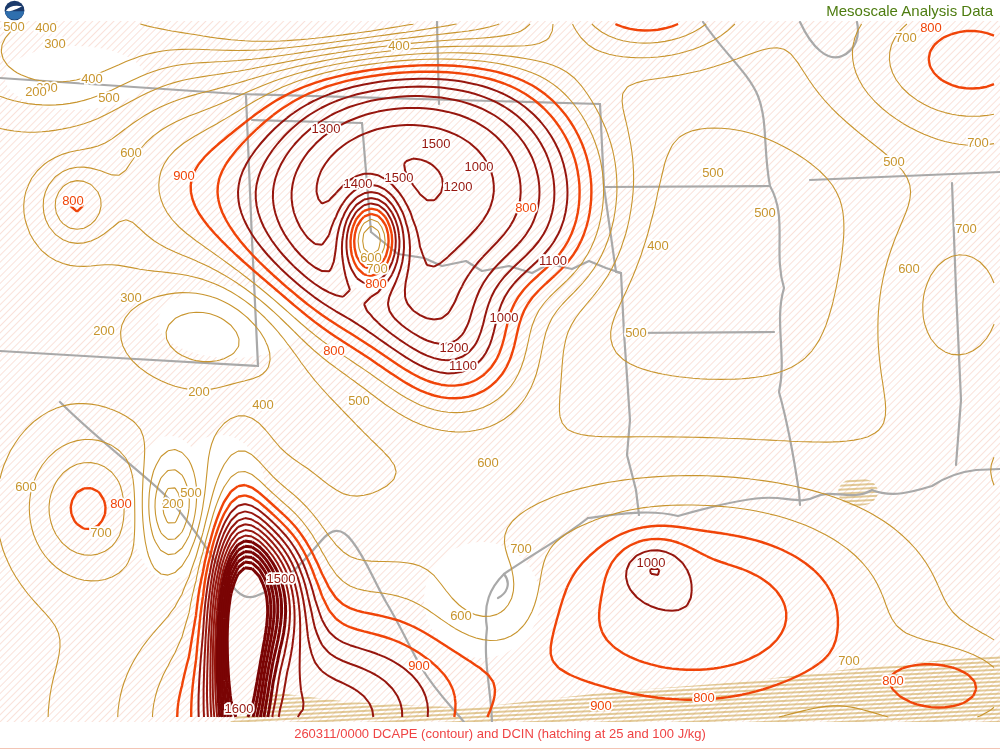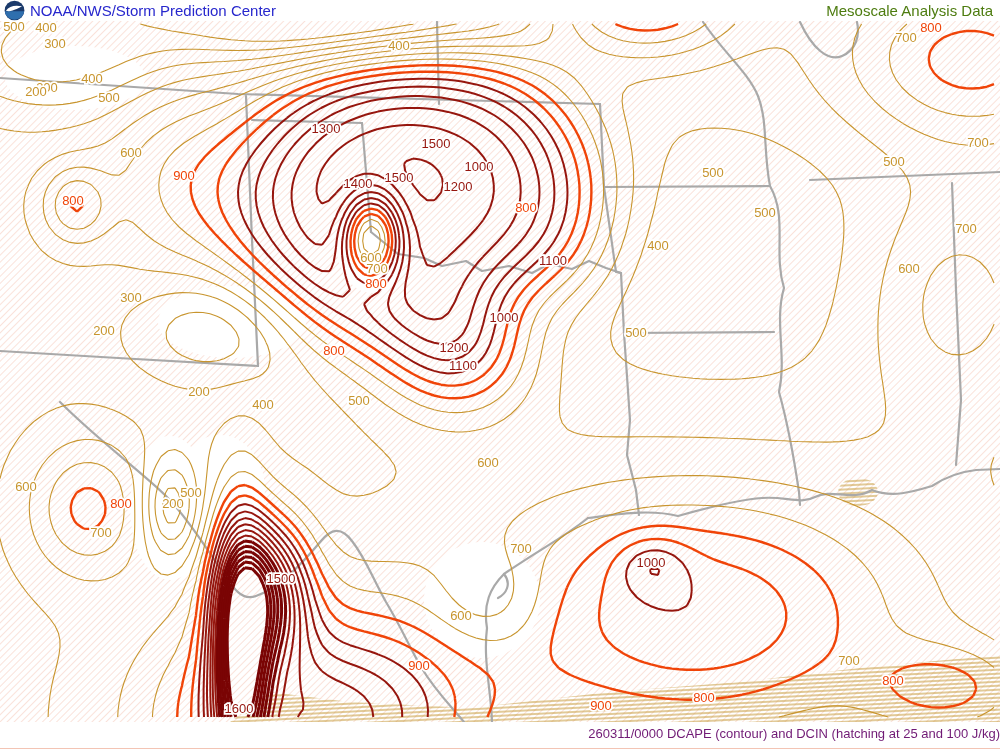--- a/index.html
+++ b/index.html
@@ -4,40 +4,39 @@
 <style>
   html,body{margin:0;padding:0}
   body{
     width:1000px;height:750px;position:relative;overflow:hidden;
     background:#ffffff;font-family:"Liberation Sans",sans-serif;
   }
   #header{position:absolute;left:0;top:0;width:1000px;height:21px;background:#fff;z-index:5}
   #header-left-title{position:absolute;left:30px;top:2px;font-size:15px;color:#2727cd;white-space:nowrap}
   #header-right-title{position:absolute;right:7px;top:2px;font-size:15px;color:#4d7c0f;white-space:nowrap}
   #noaa-logo{position:absolute;left:4px;top:0px}
-  #map-caption{position:absolute;left:0;top:726px;width:1000px;text-align:right;
-    font-size:13px;color:#701a75;z-index:5}
+  #map-caption{position:absolute;left:0;top:726px;width:1000px;text-align:center;
+    font-size:13px;color:#ef4444;z-index:5}
   #bottom-rule{position:absolute;left:0;top:748px;width:1000px;height:1px;background:#f3c4b4}
   svg{position:absolute;left:0;top:0}
   .cl-t{fill:none;stroke-width:1.1}
   .cl-o{fill:none;stroke-width:2.4}
   .cl-r{fill:none;stroke-width:2}
   .cl-d{fill:none;stroke-width:3}
   .lab{font-size:13px;paint-order:stroke;stroke:#ffffff;stroke-width:3.5px;font-family:"Liberation Sans",sans-serif}
 </style>
 </head>
 <body>
 
 <div id="header">
   <svg id="noaa-logo" width="21" height="21" viewBox="0 0 20 20">
     <circle cx="10" cy="10" r="9.4" fill="#1b3a6b"></circle>
     <path d="M0.7,10.8 A9.4,9.4 0 0 0 19.3,10.8 Z" fill="#2f6fae"></path>
     <path d="M1.8,10.2 Q6.5,3.8 17.2,6.0 Q11.5,9.2 8.2,10.0 Q4.8,11.2 1.8,10.2 Z" fill="#ffffff"></path>
   </svg>
-  <span id="header-left-title">NOAA/NWS/Storm Prediction Center</span>
   <span id="header-right-title">Mesoscale Analysis Data</span>
 </div>
 
 <svg id="map-svg" width="1000" height="750" viewBox="0 0 1000 750">
   <defs>
     <pattern id="hatch25" width="5" height="5" patternUnits="userSpaceOnUse" patternTransform="rotate(-45)">
       <rect width="5" height="5" fill="#ffffff"></rect>
       <line x1="0" y1="0" x2="5" y2="0" stroke="#f5c5b5" stroke-width="1"></line>
     </pattern>
     <pattern id="hatch100" width="6" height="4" patternUnits="userSpaceOnUse" patternTransform="rotate(-3)">

